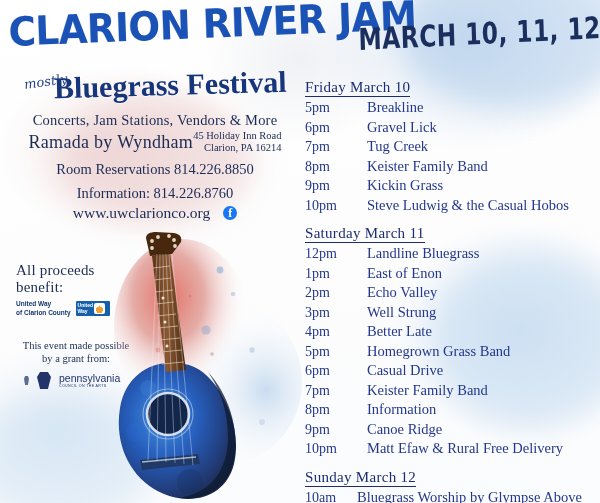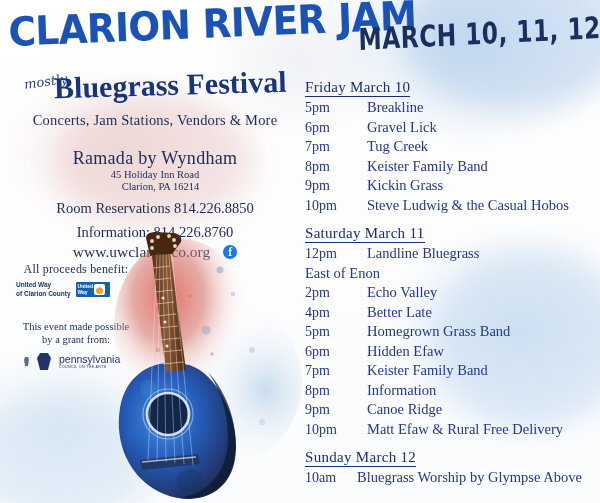--- a/index.html
+++ b/index.html
@@ -55,34 +55,34 @@
     font-weight:bold;font-size:30px;color:#1b2f5e;
     transform:scaleX(0.78) rotate(-2.2deg);
     transform-origin:left top;
     white-space:nowrap;letter-spacing:0.5px;
   }
 
   
   #info{position:absolute;left:0;top:110px;width:310px;text-align:center;color:#1b2b54;}
   #info .line{font-size:14.5px;line-height:20px;white-space:nowrap;}
   #line-concerts{font-size:14.5px;letter-spacing:0.2px;}
-  #venue-row{display:flex;align-items:center;justify-content:center;margin-top:18px;flex-direction:column;}
+  #venue-row{display:flex;align-items:center;justify-content:center;margin-top:0;}
   #venue-name{font-size:18px;letter-spacing:0.3px;}
   #venue-addr{font-size:10.5px;line-height:12px;text-align:right;}
   #rooms{font-size:15px;margin-top:5px;}
   #information{font-size:16.5px;margin-top:4px;}
   #weburl-row{display:flex;align-items:center;justify-content:center;gap:13px;margin-top:1px;}
   #weburl{font-size:15.5px;}
   .fb{width:14px;height:14px;border-radius:50%;background:#1877f2;color:#fff;
       font-family:"Liberation Serif",serif;font-weight:bold;font-size:12px;
       line-height:14px;text-align:center;display:inline-block;}
 
   
   #sponsors{position:absolute;left:16px;top:262px;width:120px;color:#1b2b54;}
-  #benefit-title{font-size:12px;text-align:center;letter-spacing:0.2px;}
+  #benefit-title{font-size:15px;text-align:left;letter-spacing:0.2px;}
   .uw-row{display:flex;align-items:center;gap:5px;margin-top:4px;}
   .uw-text{font-family:"Liberation Sans",sans-serif;font-weight:bold;font-size:6.5px;
            line-height:8.5px;color:#16356e;}
   .uw-logo{width:34px;height:15px;background:#1560a8;border-radius:1px;display:flex;
            align-items:center;gap:1px;padding:1px 2px;box-sizing:border-box;}
   .uw-logo .lbl{font-family:"Liberation Sans",sans-serif;font-weight:bold;
                 font-size:5px;line-height:5.5px;color:#fff;}
   .uw-logo .hand{width:11px;height:11px;border-radius:2px;
        background:radial-gradient(circle at 50% 62%, #f0a22a 0 38%, #ffffff 40% 100%);}
   #grant-title{font-size:10.5px;text-align:center;margin-top:22px;line-height:13px;}
@@ -309,37 +309,42 @@
       </div>
     </div>
 
     <div class="day" id="day-saturday">
       <div class="day-head">Saturday March 11</div>
       <div class="slot">
         <span class="time">12pm</span>
         <span class="act">Landline Bluegrass</span>
       </div>
       <div class="slot">
+        <span class="time">1pm</span>
         <span class="act">East of Enon</span>
       </div>
       <div class="slot">
         <span class="time">2pm</span>
         <span class="act">Echo Valley</span>
       </div>
       <div class="slot">
+        <span class="time">3pm</span>
+        <span class="act">Well Strung</span>
+      </div>
+      <div class="slot">
         <span class="time">4pm</span>
         <span class="act">Better Late</span>
       </div>
       <div class="slot">
         <span class="time">5pm</span>
         <span class="act">Homegrown Grass Band</span>
       </div>
       <div class="slot">
         <span class="time">6pm</span>
-        <span class="act">Hidden Efaw</span>
+        <span class="act">Casual Drive</span>
       </div>
       <div class="slot">
         <span class="time">7pm</span>
         <span class="act">Keister Family Band</span>
       </div>
       <div class="slot">
         <span class="time">8pm</span>
         <span class="act">Information</span>
       </div>
       <div class="slot">

